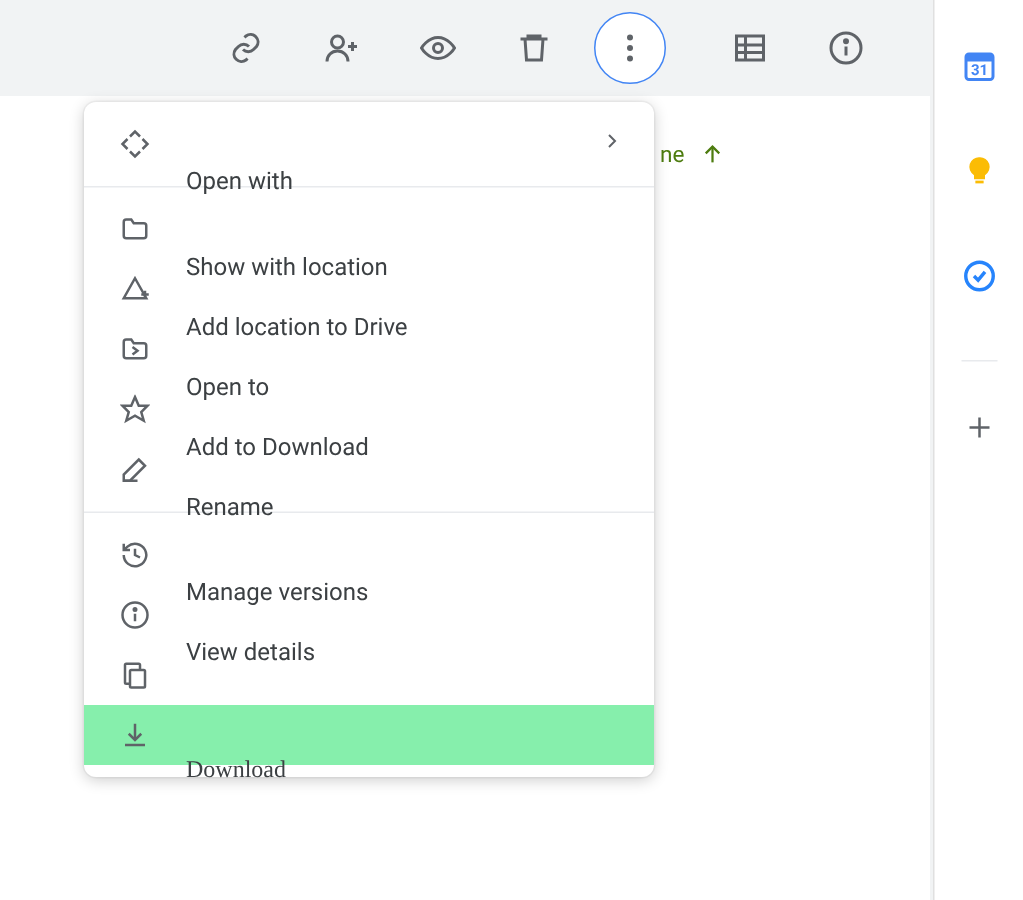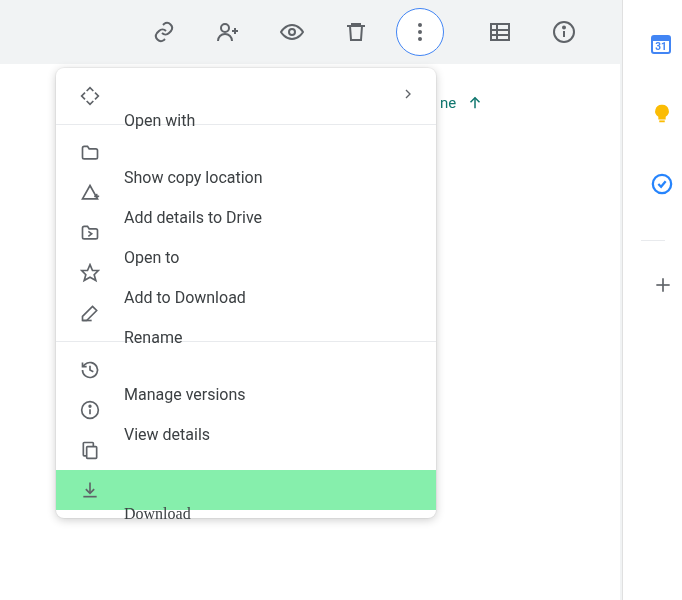--- a/index.html
+++ b/index.html
@@ -34,35 +34,35 @@
   }
   .main-area {
     position: absolute;
     top: 64px; left: 0; width: 620px; bottom: 0;
     background: #fff;
   }
   .hdr-row {
     position: absolute;
     top: 30px; left: 440px;
     display: flex; align-items: center;
-    color: #0f766e;
+    color: #4d7c0f;
     font-size: 15px;
   }
   .hdr-row svg { width: 18px; height: 18px; margin-left: 10px; }
   .sidepanel {
     position: absolute;
     top: 0; right: 0; width: 60px; height: 100%;
     background: #fff;
     border-left: 1px solid #e0e0e0;
     display: flex; flex-direction: column; align-items: center;
     padding-top: 24px;
   }
   .side-icon {
     width: 40px; height: 40px;
-    display: flex; align-items: center; justify-content: flex-end;
+    display: flex; align-items: center; justify-content: center;
     margin-bottom: 30px;
   }
   .side-divider {
     width: 24px; height: 1px; background: #e8eaed;
     margin: 6px 0 24px 0;
   }
   .menu {
     position: absolute;
     top: 68px; left: 56px;
     width: 380px;
@@ -203,31 +203,31 @@
   </div>
 
   <div class="menu-divider"></div>
 
   <div class="menu-item">
     <span class="mi-icon">
         <svg viewBox="0 0 24 24" fill="none" stroke="currentColor" stroke-width="2">
           <path d="M3 6a2 2 0 0 1 2-2h4l2 3h8a2 2 0 0 1 2 2v8a2 2 0 0 1-2 2H5a2 2 0 0 1-2-2V6z"></path>
         </svg>
       </span>
-    <span class="mi-label">Show copy location</span>
+    <span class="mi-label">Show with location</span>
   </div>
   <div class="menu-item">
     <span class="mi-icon">
         <svg viewBox="0 0 24 24" fill="none" stroke="currentColor" stroke-width="2">
           <path d="M12 3l9 16H3L12 3z"></path>
           <line x1="17" y1="16" x2="23" y2="16"></line>
           <line x1="20" y1="13" x2="20" y2="19"></line>
         </svg>
       </span>
-    <span class="mi-label">Add details to Drive</span>
+    <span class="mi-label">Add location to Drive</span>
   </div>
   <div class="menu-item">
     <span class="mi-icon">
         <svg viewBox="0 0 24 24" fill="none" stroke="currentColor" stroke-width="2">
           <path d="M3 6a2 2 0 0 1 2-2h4l2 3h8a2 2 0 0 1 2 2v8a2 2 0 0 1-2 2H5a2 2 0 0 1-2-2V6z"></path>
           <polyline points="10 10 14 13 10 16"></polyline>
         </svg>
       </span>
     <span class="mi-label">Open to</span>
   </div>

